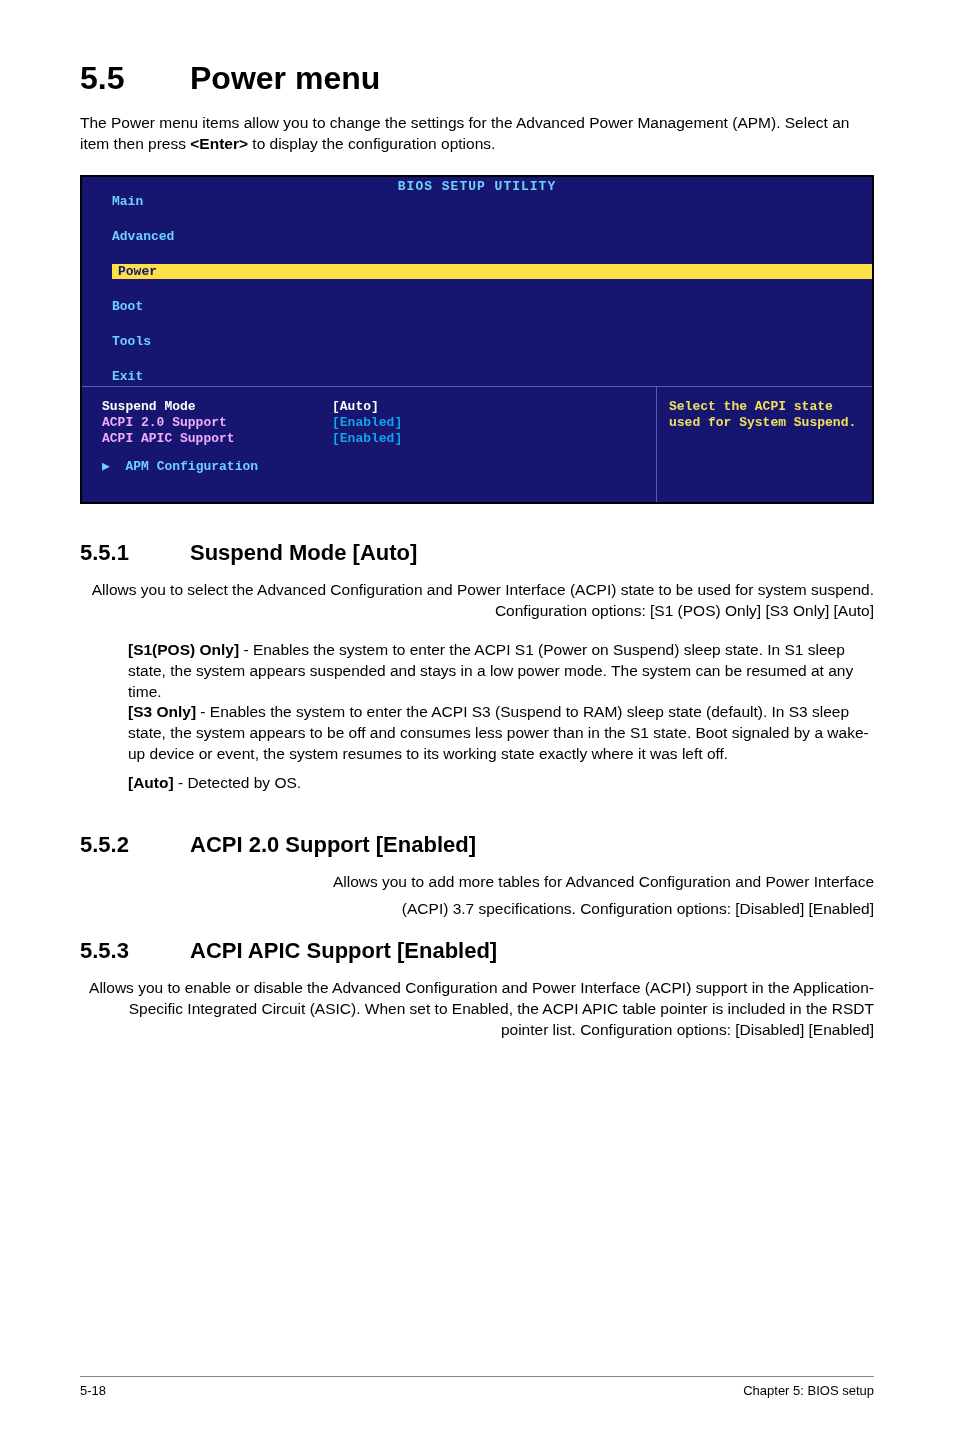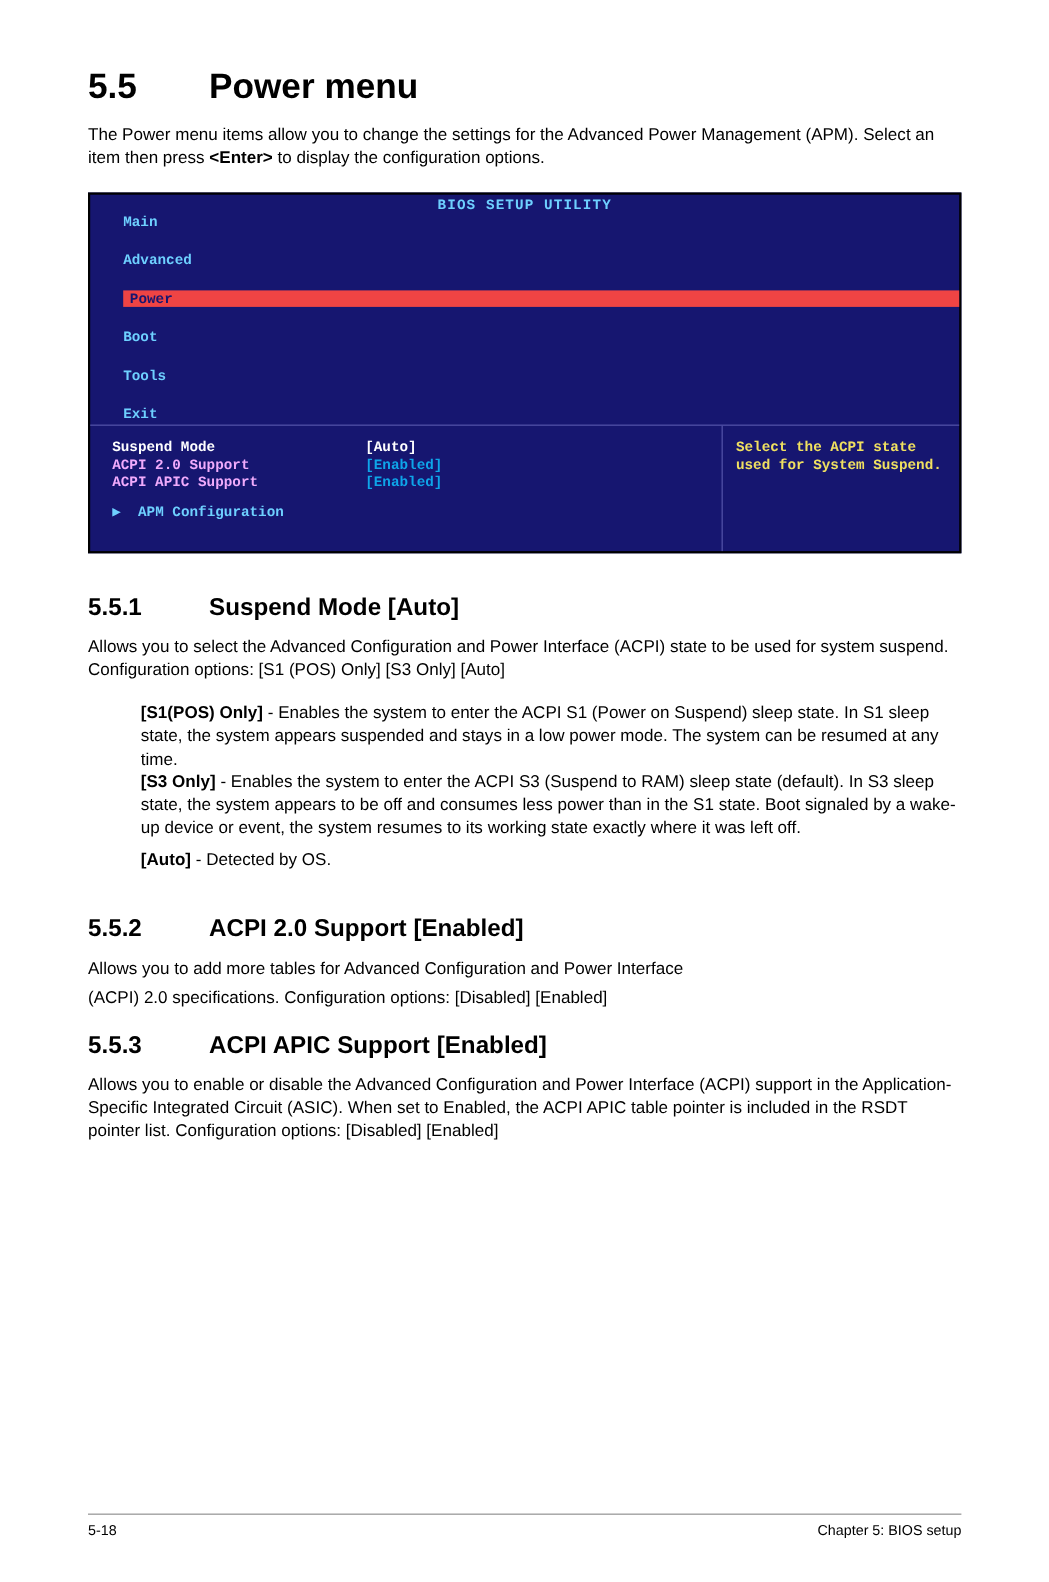--- a/index.html
+++ b/index.html
@@ -53,21 +53,21 @@
     .bios-tabs {
       display: flex;
       padding: 0 0 2px 30px;
       gap: 20px;
       flex-direction: column;
     }
     .bios-tab {
       color: #6ed0ff;
     }
     .bios-tab.active {
-      background: #ef4444;
+      background: #fde047;
       color: #161670;
       padding: 0 6px;
     }
     .bios-body {
       display: flex;
       border-top: 1px solid #5a5ab0;
     }
     .bios-left {
       flex: 1;
       padding: 12px 10px 28px 20px;
@@ -110,20 +110,21 @@
       margin-top: 8px;
     }
     h2 .number {
       display: inline-block;
       width: 110px;
     }
     .body-text {
       font-size: 15.5px;
       line-height: 1.35;
       margin-bottom: 18px;
+      text-align: right;
     }
     .indent-block {
       padding-left: 48px;
       margin-bottom: 18px;
     }
     .indent-para {
       font-size: 15.5px;
       line-height: 1.35;
       margin-bottom: 8px;
     }
@@ -197,21 +198,21 @@
   <p class="indent-para" style="margin-top:-8px"><b>[S3 Only]</b><span> - Enables the system to enter the ACPI S3 (Suspend to RAM) sleep state (default). In S3 sleep state, the system appears to be off and consumes less power than in the S1 state. Boot signaled by a wake-up device or event, the system resumes to its working state exactly where it was left off.</span></p>
   <p class="indent-para"><b>[Auto]</b><span> - Detected by OS.</span></p>
 </div>
 
 <div class="section-gap"></div>
 
 <h2>
   <span class="number">5.5.2</span><span>ACPI 2.0 Support [Enabled]</span>
 </h2>
 <p class="body-text" style="margin-bottom:6px">Allows you to add more tables for Advanced Configuration and Power Interface</p>
-<p class="body-text">(ACPI) 2.0 specifications. Configuration options: [Disabled] [Enabled]</p>
+<p class="body-text">(ACPI) 3.7 specifications. Configuration options: [Disabled] [Enabled]</p>
 
 <h2>
   <span class="number">5.5.3</span><span>ACPI APIC Support [Enabled]</span>
 </h2>
 <p class="body-text">Allows you to enable or disable the Advanced Configuration and Power Interface (ACPI) support in the Application-Specific Integrated Circuit (ASIC). When set to Enabled, the ACPI APIC table pointer is included in the RSDT pointer list. Configuration options: [Disabled] [Enabled]</p>
 
 <div class="footer">
   <span>5-18</span>
   <span>Chapter 5: BIOS setup</span>
 </div>

